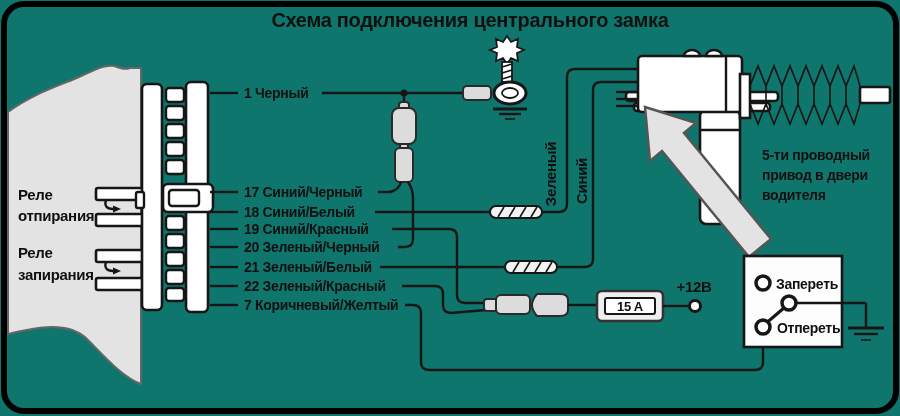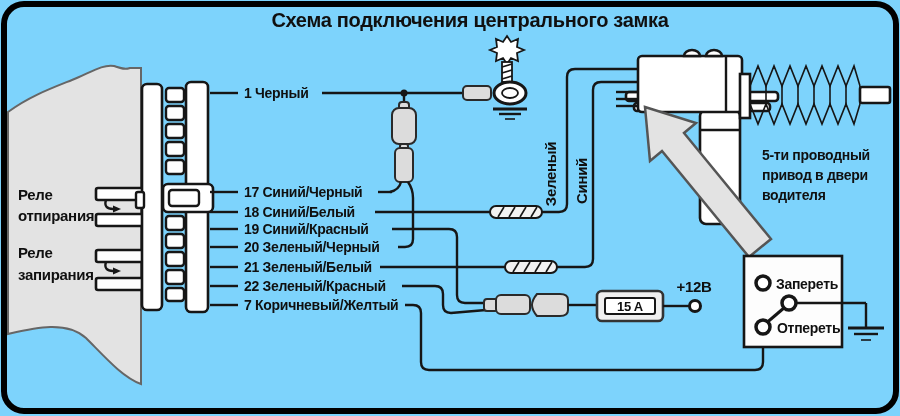--- a/index.html
+++ b/index.html
@@ -1,16 +1,16 @@
 <!DOCTYPE html>
 <html><head>
 <meta charset="utf-8">
 <style>
   html,body{margin:0;padding:0;background:#fff;}
-  .stage{position:relative;width:900px;height:416px;background:#7dd3fc;overflow:hidden;
+  .stage{position:relative;width:900px;height:416px;background:#0f766e;overflow:hidden;
          font-family:"Liberation Sans", sans-serif;}
   svg{display:block;}
   svg text{font-family:"Liberation Sans", sans-serif;font-weight:bold;fill:#101010;letter-spacing:-0.3px;}
   .t20{font-size:20px;}
   .t15{font-size:15px;}
   .t14{font-size:14px;}
   .t13{font-size:13px;}
   .w{fill:none;stroke:#161616;stroke-width:2.4;}
   .w3{fill:none;stroke:#161616;stroke-width:3;}
   .o{fill:#ffffff;stroke:#161616;stroke-width:2.4;}

